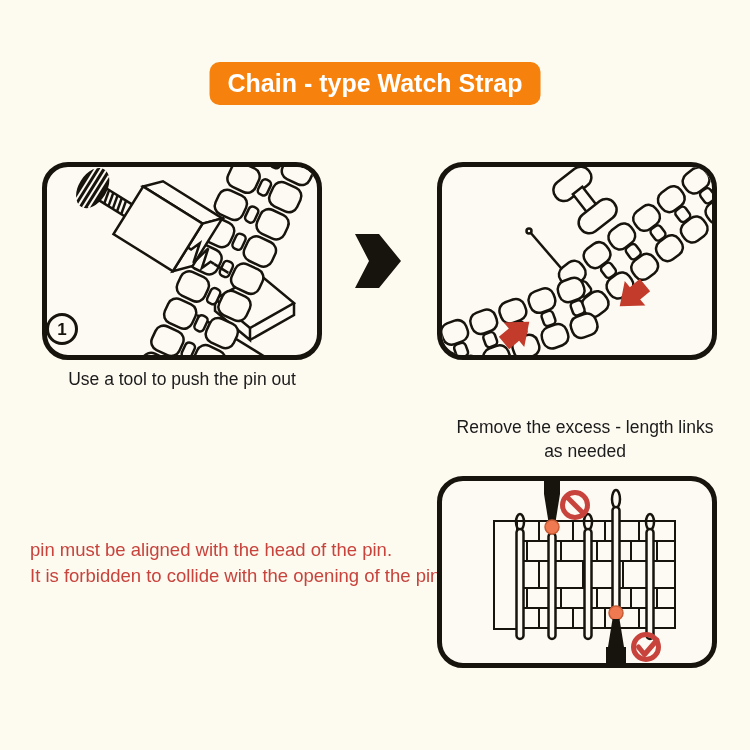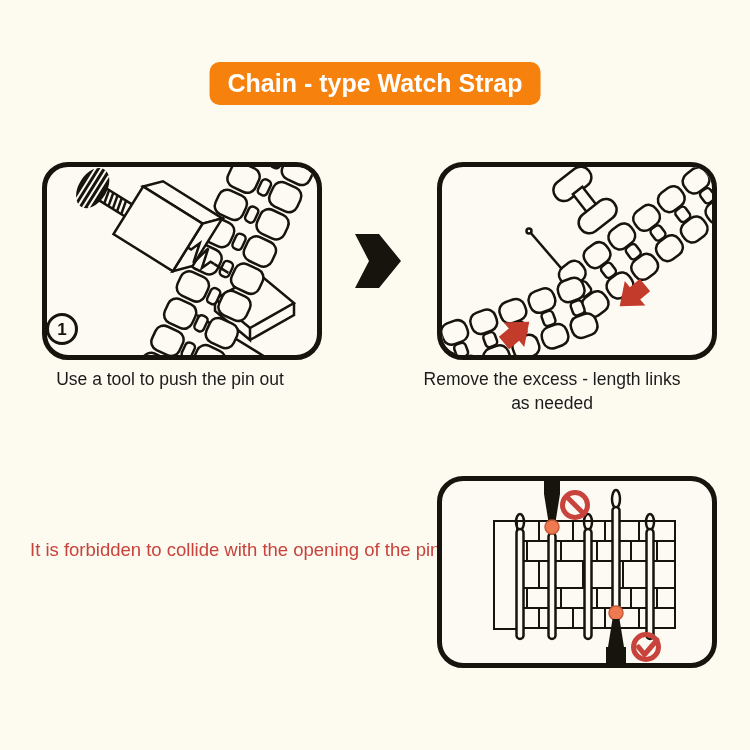--- a/index.html
+++ b/index.html
@@ -34,22 +34,22 @@
     font-size:17px;font-weight:bold;display:flex;align-items:center;justify-content:center;
     line-height:1;
   }
   #badge-1{left:46px;top:313px;}
   #badge-2{left:680px;top:315px;}
 
   .caption{
     position:absolute;top:368px;width:280px;
     text-align:center;color:#1B1B1B;font-size:17.5px;line-height:1.35;
   }
-  #caption-1{left:30px;}
-  #caption-2{left:412px;}
+  #caption-1{left:42px;}
+  #caption-2{left:445px;margin-top:48px;}
 
   .chevron{position:absolute;left:350px;top:228px;}
 
   .note{
     position:absolute;left:30px;top:537px;width:424px;
     color:#C7433C;font-size:18.5px;line-height:1.42;
   }
   .note b{font-weight:bold;}
 
   .art{stroke:#17130D;stroke-width:2.5;fill:none;}
@@ -168,20 +168,21 @@
 
       <use href="#red-arrow" transform="translate(203,118) rotate(140)"></use>
       <use href="#red-arrow" transform="translate(62,176) rotate(-40)"></use>
     </svg>
   </div>
 
   <div class="caption" id="caption-1">Use a tool to push the pin out</div>
   <div class="caption" id="caption-2">Remove the excess - length links as needed</div>
 
   <div class="note">
+    <div>pin must be aligned with the head of the pin.</div>
     <div>It is forbidden to collide with the opening of the pin.</div>
   </div>
 
   <div class="panel" id="panel-detail">
     <svg viewBox="0 0 270 182">
 
       <g stroke="#17130D" stroke-width="2" fill="none">
         <rect x="52" y="40" width="23" height="108"></rect>
         <rect x="75" y="40" width="158" height="107"></rect>
         <line x1="75" y1="60" x2="233" y2="60"></line>

